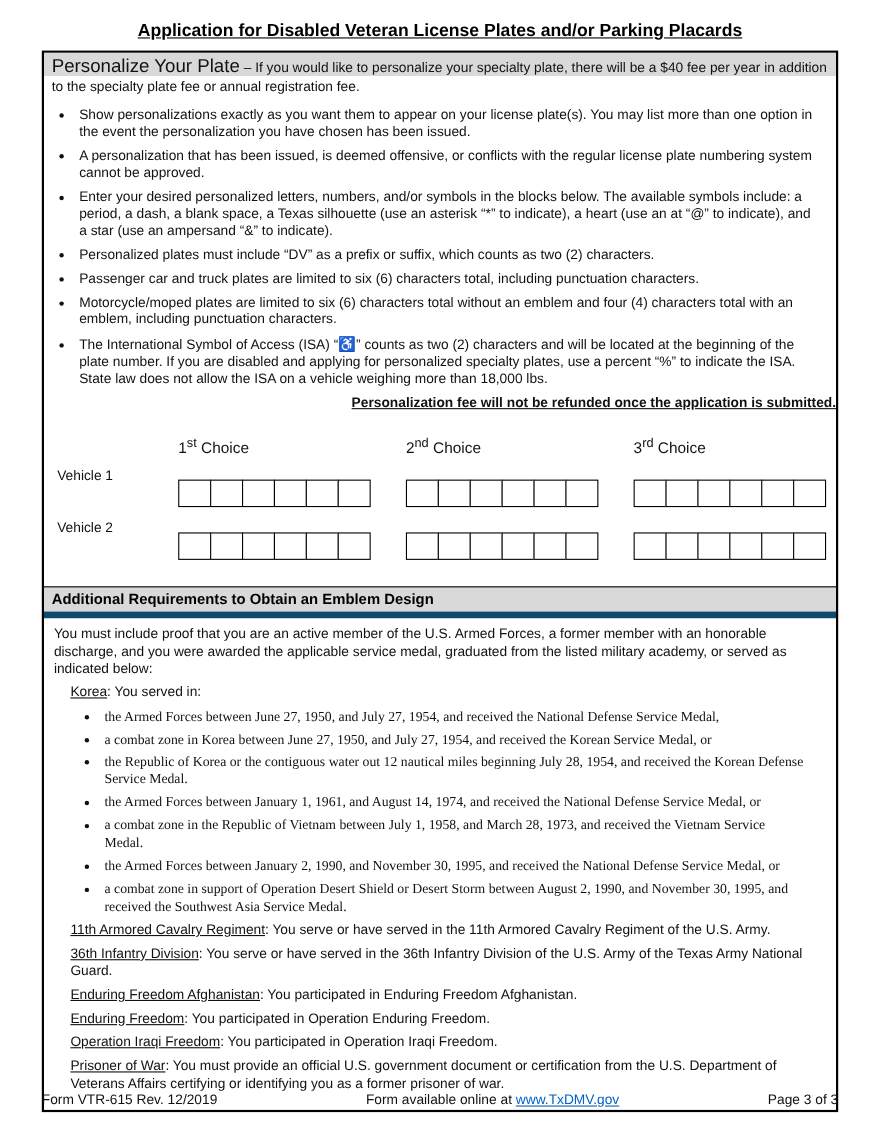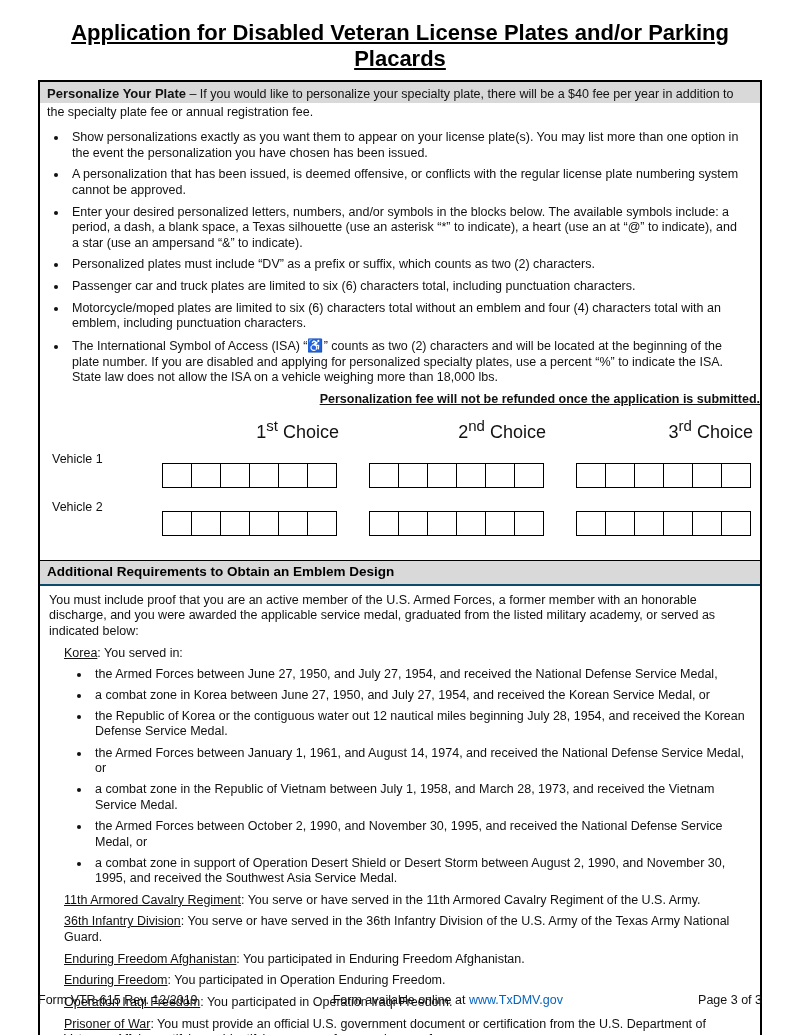--- a/index.html
+++ b/index.html
@@ -10,38 +10,38 @@
     width: 800px;
     height: 1035px;
     background: #ffffff;
     overflow: hidden;
     font-family: "Liberation Sans", sans-serif;
     color: #111111;
   }
   .page-title {
     margin: 20px 38px 8px;
     text-align: center;
-    font-size: 22px;
+    font-size: 16px;
     font-weight: bold;
     text-decoration: underline;
     color: #000000;
   }
   .form-table {
     margin: 0 38px;
     border: 2px solid #000000;
     font-size: 12.5px;
     line-height: 1.25;
   }
   
   .personalize-header {
     padding: 3px 7px 2px;
     line-height: 18px;
     background: linear-gradient(#d9d9d9 0 21px, #ffffff 21px);
   }
-  .personalize-header .hdr-bold { font-weight: bold; font-size: 13px; }
+  .personalize-header .hdr-bold { font-weight: normal; font-size: 17px; }
   ul.main-bullets {
     margin: 7px 0 3px;
     padding-left: 28px;
   }
   ul.main-bullets li {
     margin: 0 14px 6px 0;
     padding-left: 4px;
   }
   .fee-note {
     text-align: right;
@@ -50,66 +50,68 @@
     margin: 4px 0 10px;
     font-size: 12.5px;
   }
   .choices-area { margin: 2px 4px 16px 4px; }
   .vrow {
     display: grid;
     grid-template-columns: 88px 177px 177px 177px;
     column-gap: 30px;
     margin-bottom: 4px;
   }
-  .choice-header { text-align: right; font-size: 18px; padding-bottom: 4px; }
+  .choice-header { text-align: left; font-size: 14px; padding-bottom: 4px; margin-top: 12px; }
   .vlabel { font-size: 12.5px; padding-left: 8px; padding-top: 0; }
   .char-group { display: flex; margin-top: 11px; margin-bottom: 8px; }
   .char-box {
     width: 30px;
     height: 25px;
     border: 1px solid #000000;
     margin-left: -1px;
     background: #ffffff;
   }
   .char-box:first-child { margin-left: 0; }
   .emblem-header {
     background: #d9d9d9;
     border-top: 1px solid #000000;
-    border-bottom: 2px solid #0c4a6e;
+    border-bottom: 6px solid #0c4a6e;
     font-weight: bold;
     font-size: 13.5px;
     padding: 3px 7px;
     color: #000000;
   }
   .emblem-body { padding: 5px 9px 10px; }
   .emblem-intro { margin: 2px 0 5px; }
   .entry { margin: 6px 0 6px 15px; }
   .u { text-decoration: underline; }
   ul.entry-bullets {
     margin: 4px 0 6px;
     padding-left: 42px;
   }
   ul.entry-bullets li {
-    margin: 0 5px 5px 0;
+    margin: 0 20px 5px 0;
     padding-left: 4px;
+    font-family: Liberation Serif, serif;
   }
   .footer {
     position: absolute;
     left: 38px;
     right: 38px;
     bottom: 28px;
     display: flex;
     justify-content: space-between;
     align-items: baseline;
     font-size: 12.5px;
     color: #111111;
     gap: 31px;
   }
   .link {
     color: #0563c1;
+    text-decoration: underline;
     cursor: pointer;
   }
   .isa { font-size: 13px; }
 </style>
 </head>
 <body>
 
 <div class="page">
 
   <div class="page-title">Application for Disabled Veteran License Plates and/or Parking Placards</div>
@@ -206,21 +208,21 @@
         <li>a combat zone in Korea between June 27, 1950, and July 27, 1954, and received the Korean Service Medal, or</li>
         <li>the Republic of Korea or the contiguous water out 12 nautical miles beginning July 28, 1954, and received the Korean Defense Service Medal.</li>
       </ul>
 
       <ul class="entry-bullets">
         <li>the Armed Forces between January 1, 1961, and August 14, 1974, and received the National Defense Service Medal, or</li>
         <li>a combat zone in the Republic of Vietnam between July 1, 1958, and March 28, 1973, and received the Vietnam Service Medal.</li>
       </ul>
 
       <ul class="entry-bullets">
-        <li>the Armed Forces between October 2, 1990, and November 30, 1995, and received the National Defense Service Medal, or</li>
+        <li>the Armed Forces between January 2, 1990, and November 30, 1995, and received the National Defense Service Medal, or</li>
         <li>a combat zone in support of Operation Desert Shield or Desert Storm between August 2, 1990, and November 30, 1995, and received the Southwest Asia Service Medal.</li>
       </ul>
 
       <div class="entry"><span class="u">11th Armored Cavalry Regiment</span><span>:  You serve or have served in the 11th Armored Cavalry Regiment of the U.S. Army.</span></div>
       <div class="entry"><span class="u">36th Infantry Division</span><span>:  You serve or have served in the 36th Infantry Division of the U.S. Army of the Texas Army National Guard.</span></div>
       <div class="entry"><span class="u">Enduring Freedom Afghanistan</span><span>:  You participated in Enduring Freedom Afghanistan.</span></div>
       <div class="entry"><span class="u">Enduring Freedom</span><span>:  You participated in Operation Enduring Freedom.</span></div>
       <div class="entry"><span class="u">Operation Iraqi Freedom</span><span>:  You participated in Operation Iraqi Freedom.</span></div>
       <div class="entry"><span class="u">Prisoner of War</span><span>:  You must provide an official U.S. government document or certification from the U.S. Department of Veterans Affairs certifying or identifying you as a former prisoner of war.</span></div>
 

